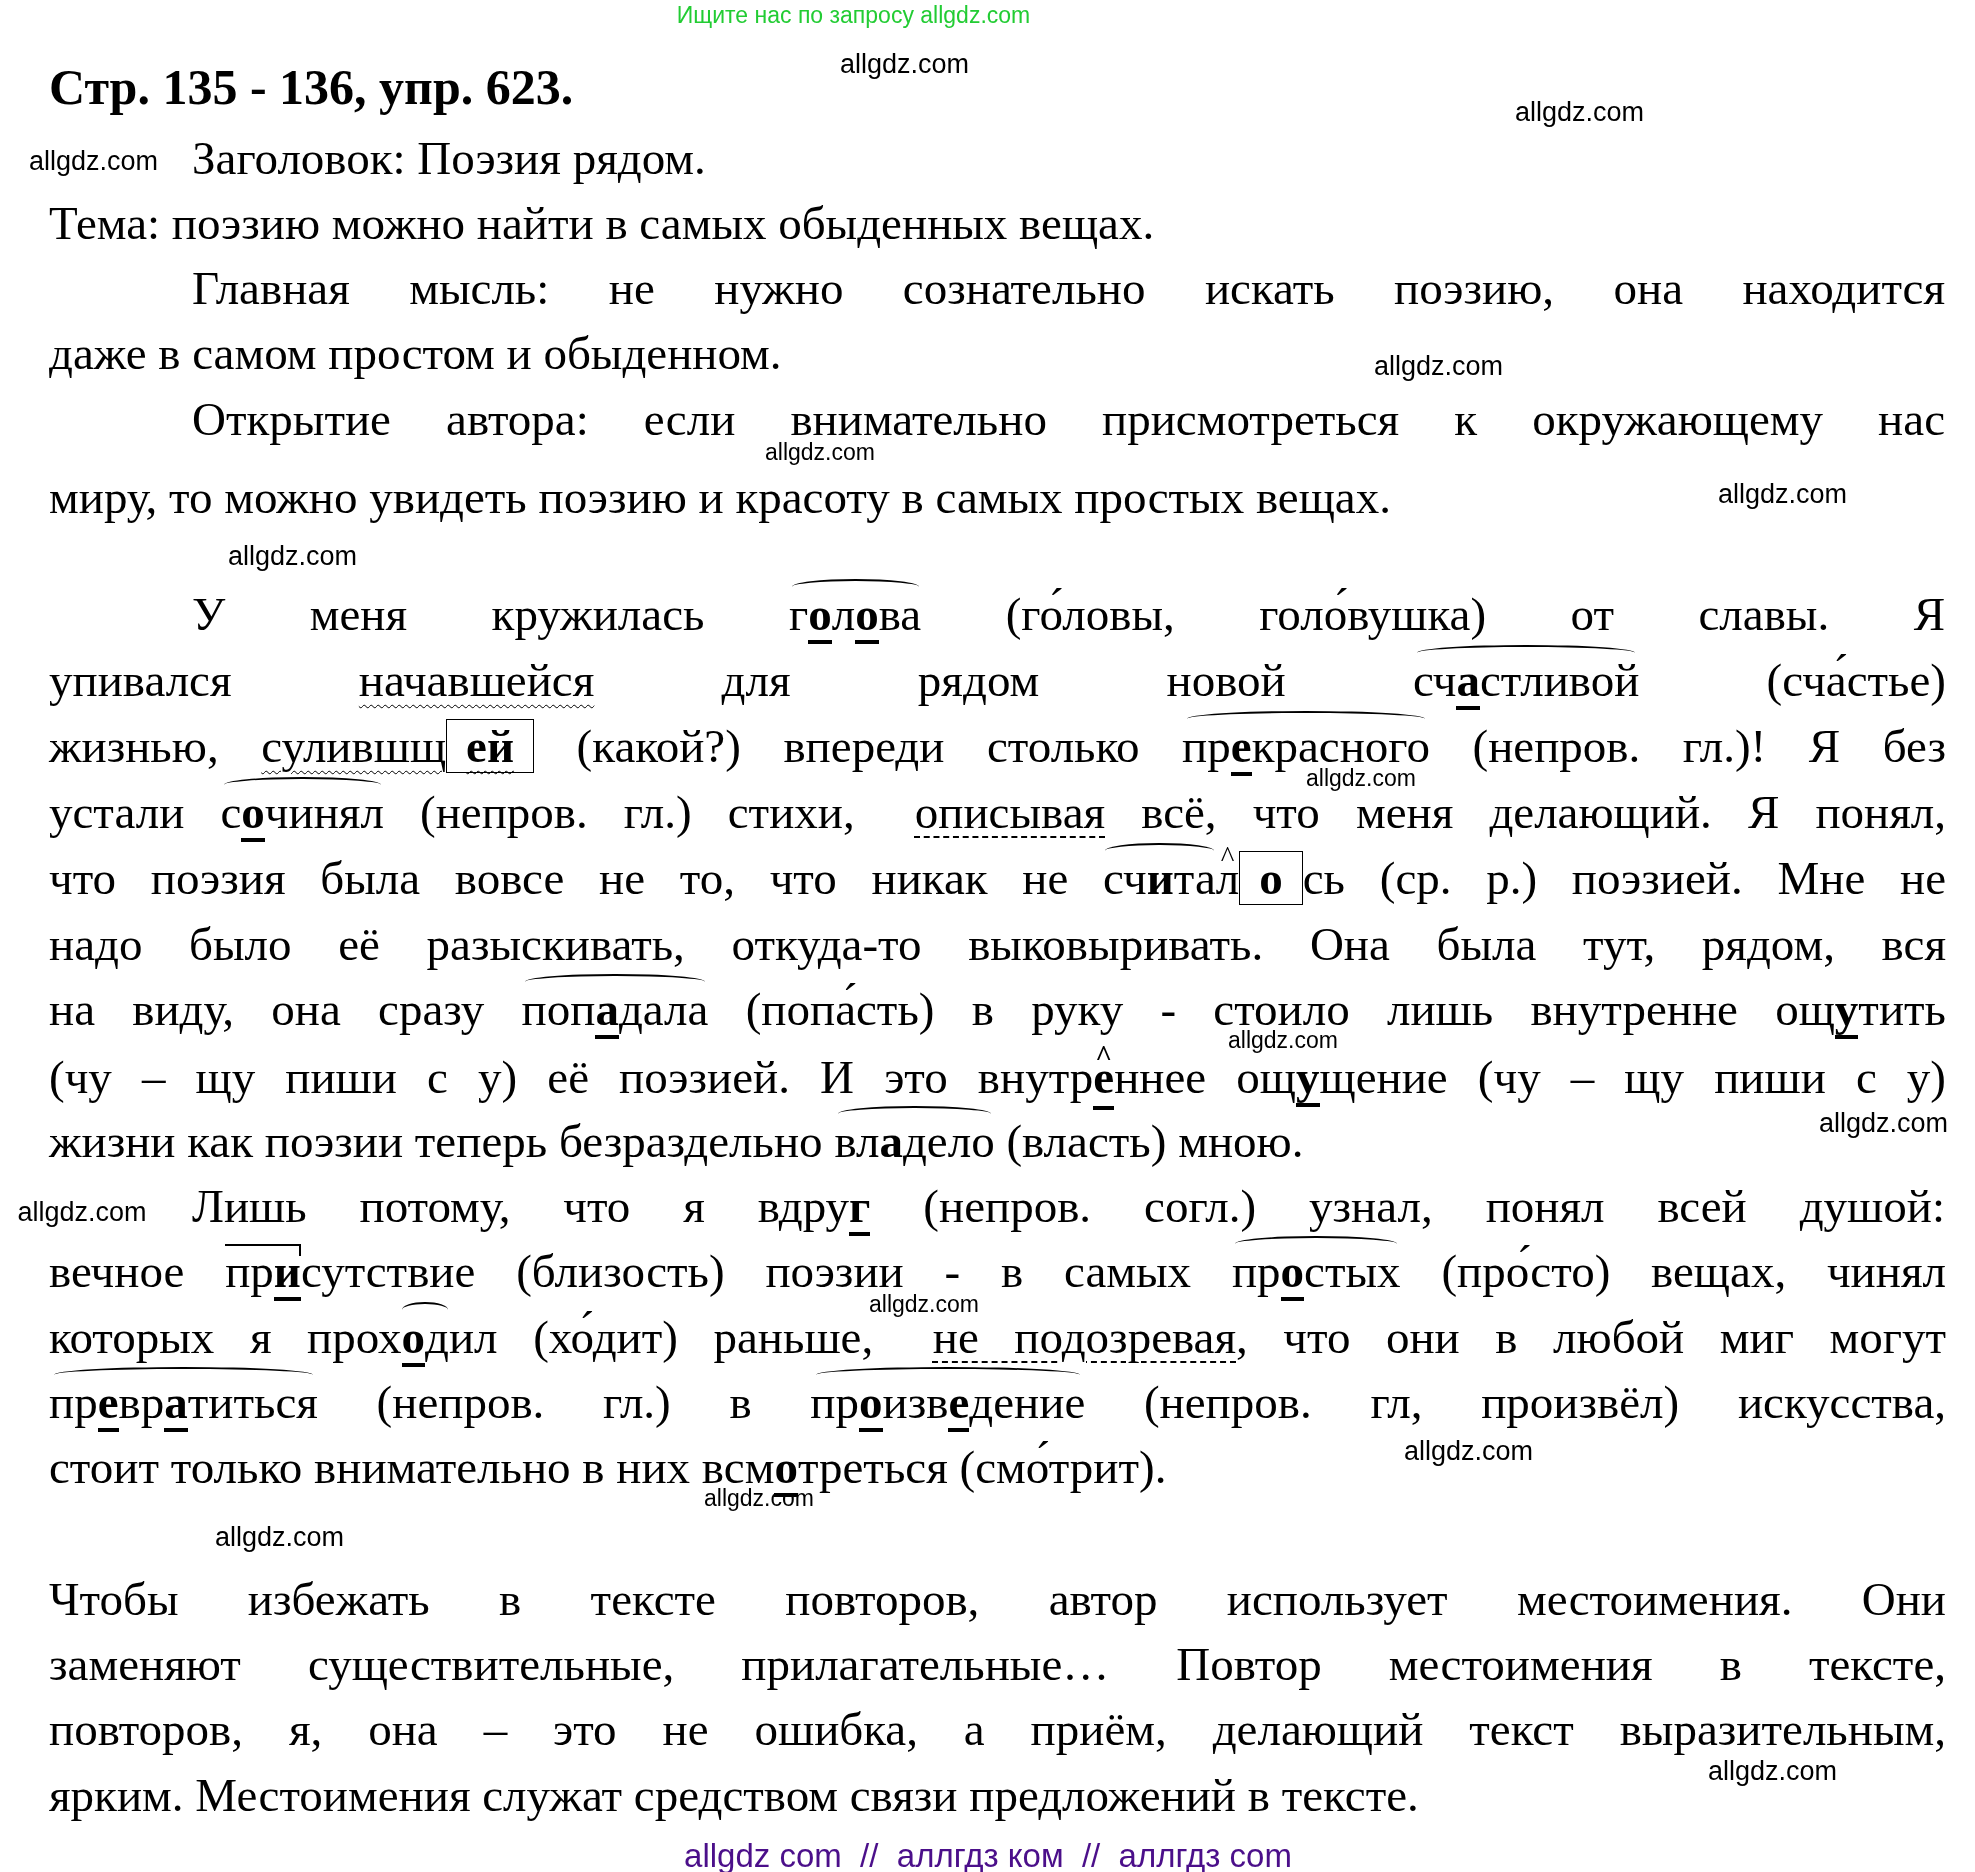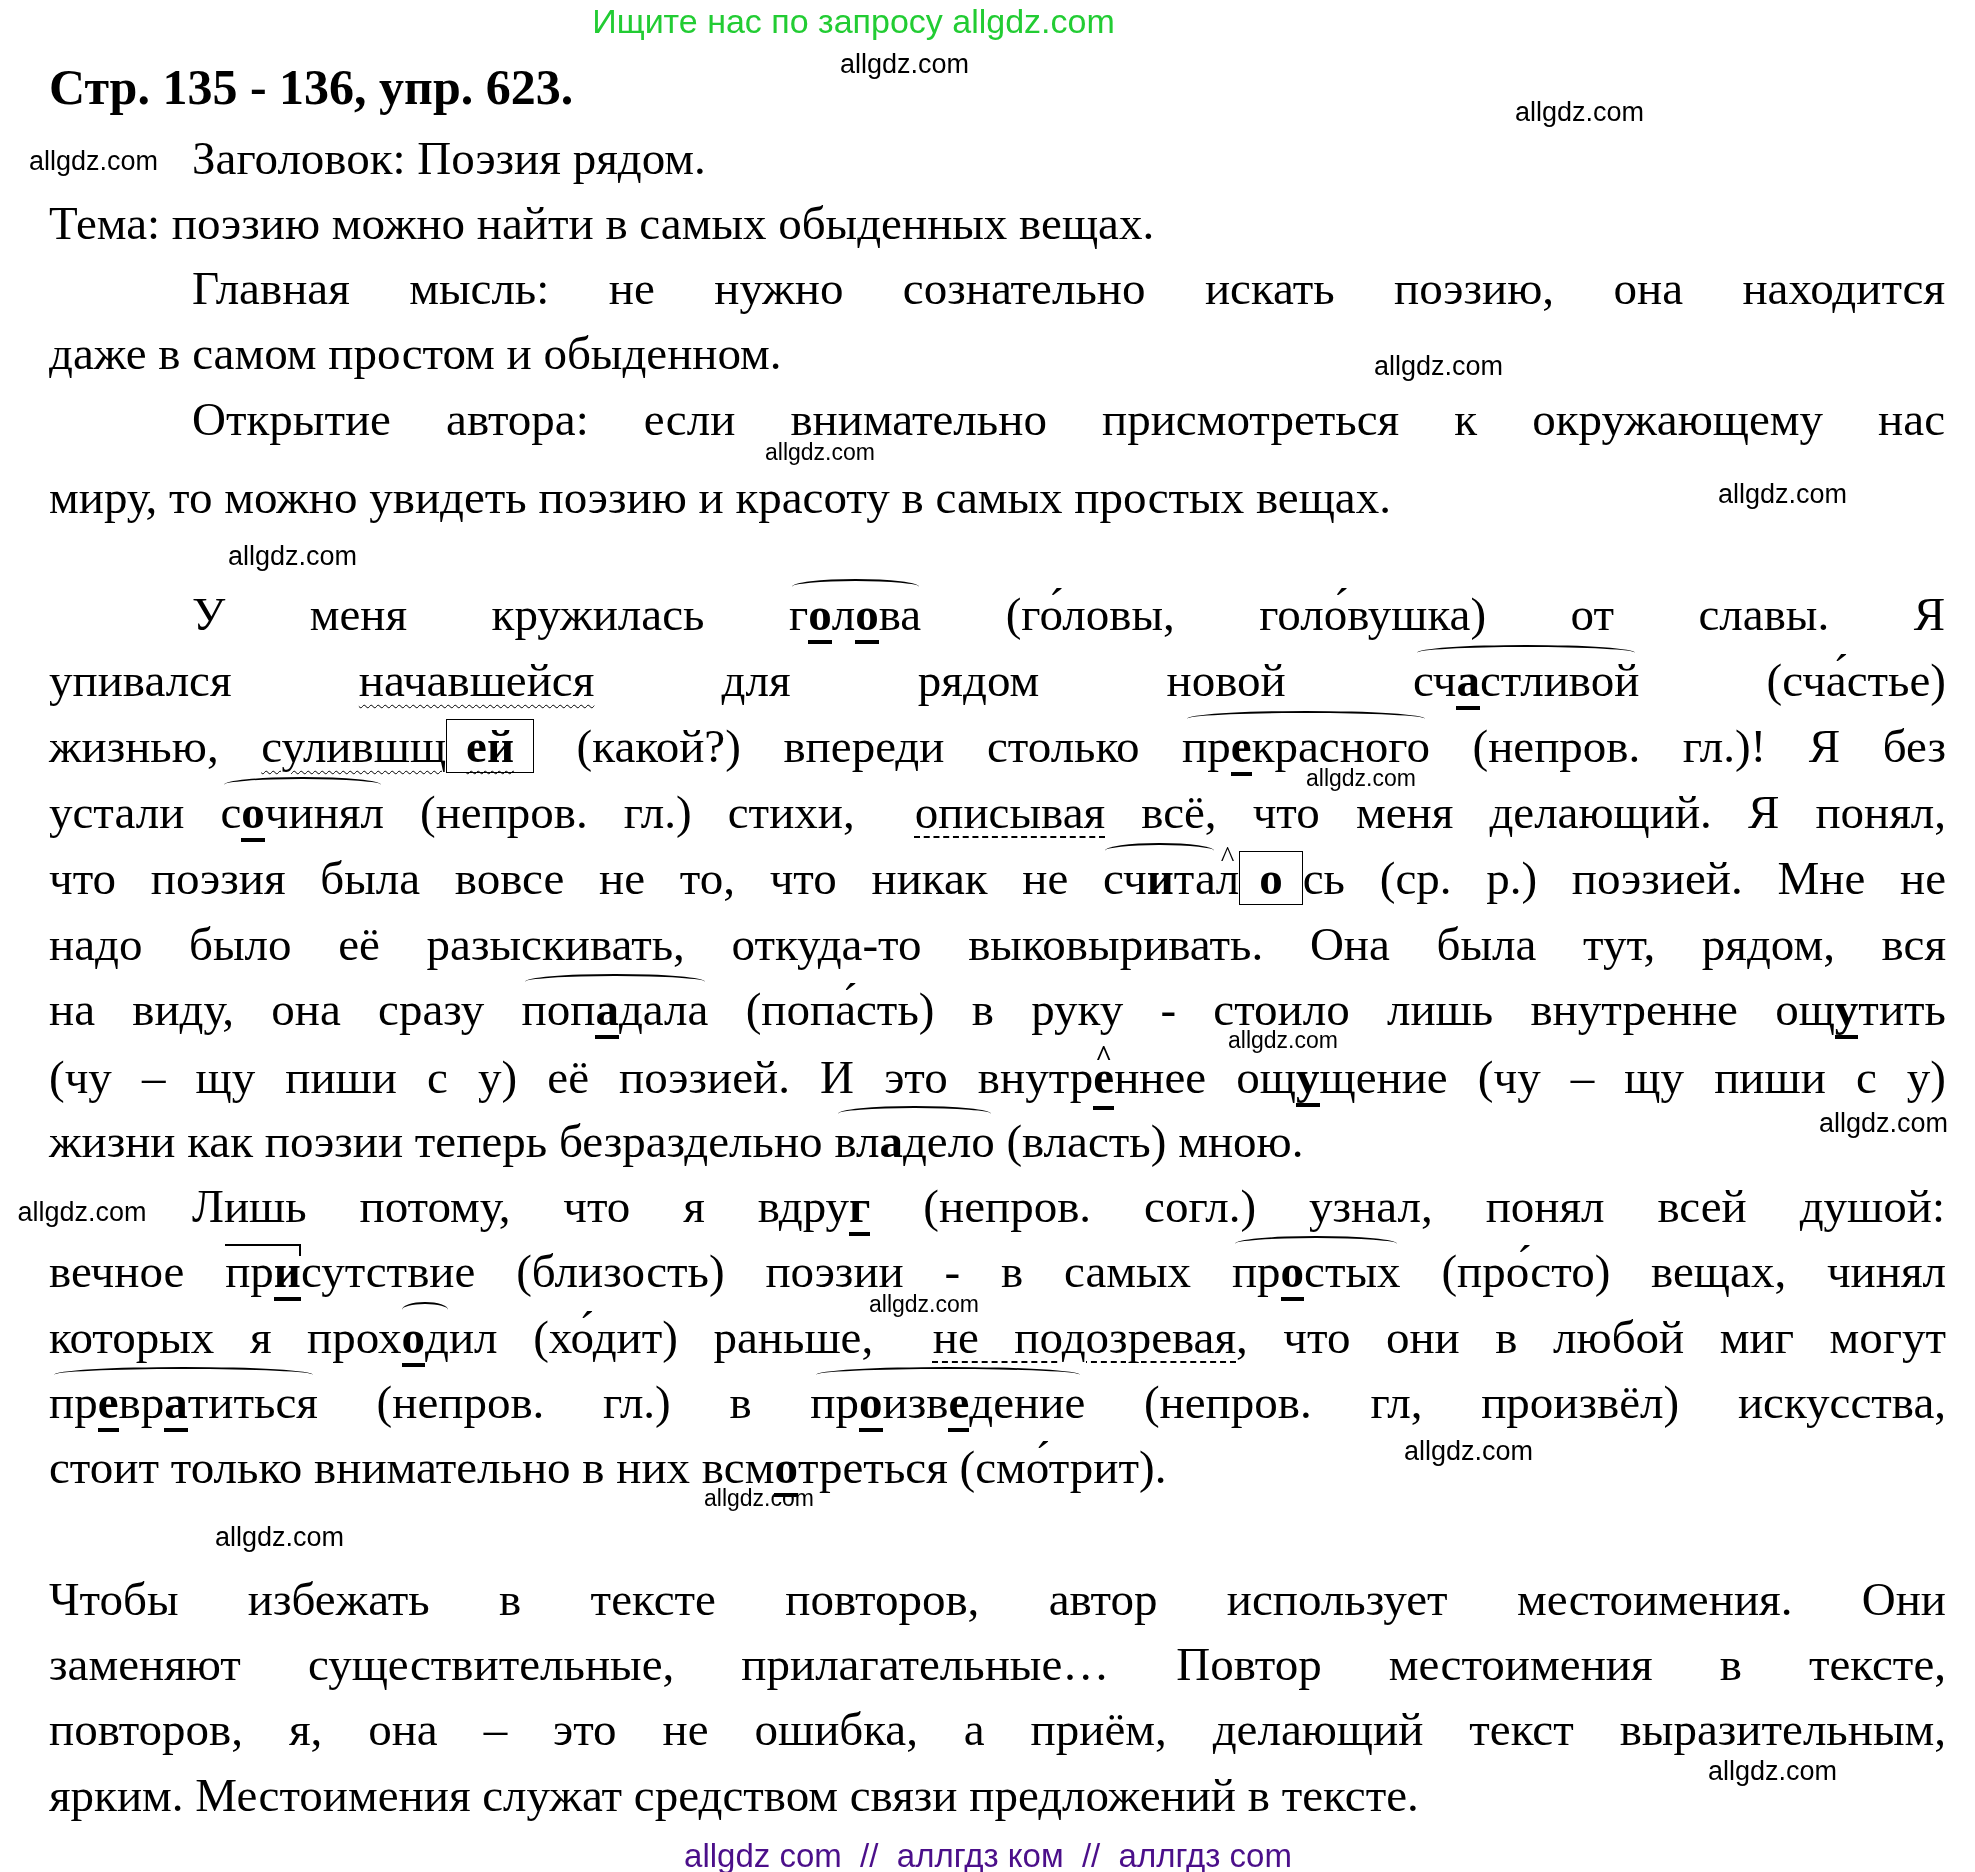--- a/index.html
+++ b/index.html
@@ -1,19 +1,19 @@
 <!DOCTYPE html>
 <html><head>
 <meta charset="utf-8">
 <style>
   html, body { margin: 0; padding: 0; background: #ffffff; }
   body { width: 1976px; height: 1873px; position: relative; overflow: hidden; }
   .serif { font-family: "Liberation Serif", "DejaVu Serif", serif; color: #000; }
   .sans { font-family: "Liberation Sans", "DejaVu Sans", sans-serif; }
-  .top-banner { position: absolute; top: 1.9px; left: 0; width: 1707px; text-align: center; font-size: 34px; color: #22cc33; }
+  .top-banner { position: absolute; top: 1.9px; left: 0; width: 1707px; text-align: center; font-size: 23px; color: #22cc33; }
   .title { position: absolute; left: 49px; top: 58px; font-size: 50px; font-weight: bold; text-align: center; }
   .line { position: absolute; left: 49px; width: 1897px; font-size: 47px; line-height: 58px; white-space: nowrap; }
   .line.just { text-align: justify; text-align-last: justify; white-space: normal; }
   .line.indent { left: 192px; width: 1753px; }
   .wm { position: absolute; font-size: 27px; color: #000; }
   .wm.small { font-size: 23px; }
   .footer { position: absolute; top: 1837px; left: 0; width: 1976px; text-align: center; font-size: 33px; color: #4b0f8a; }
   .b { font-weight: bold; }
   .ul-bar { font-weight: bold; border-bottom: 4.9px solid #000; }
   .wavy { text-decoration: underline wavy #000; text-decoration-thickness: 1px; text-underline-offset: 7.8px; }

